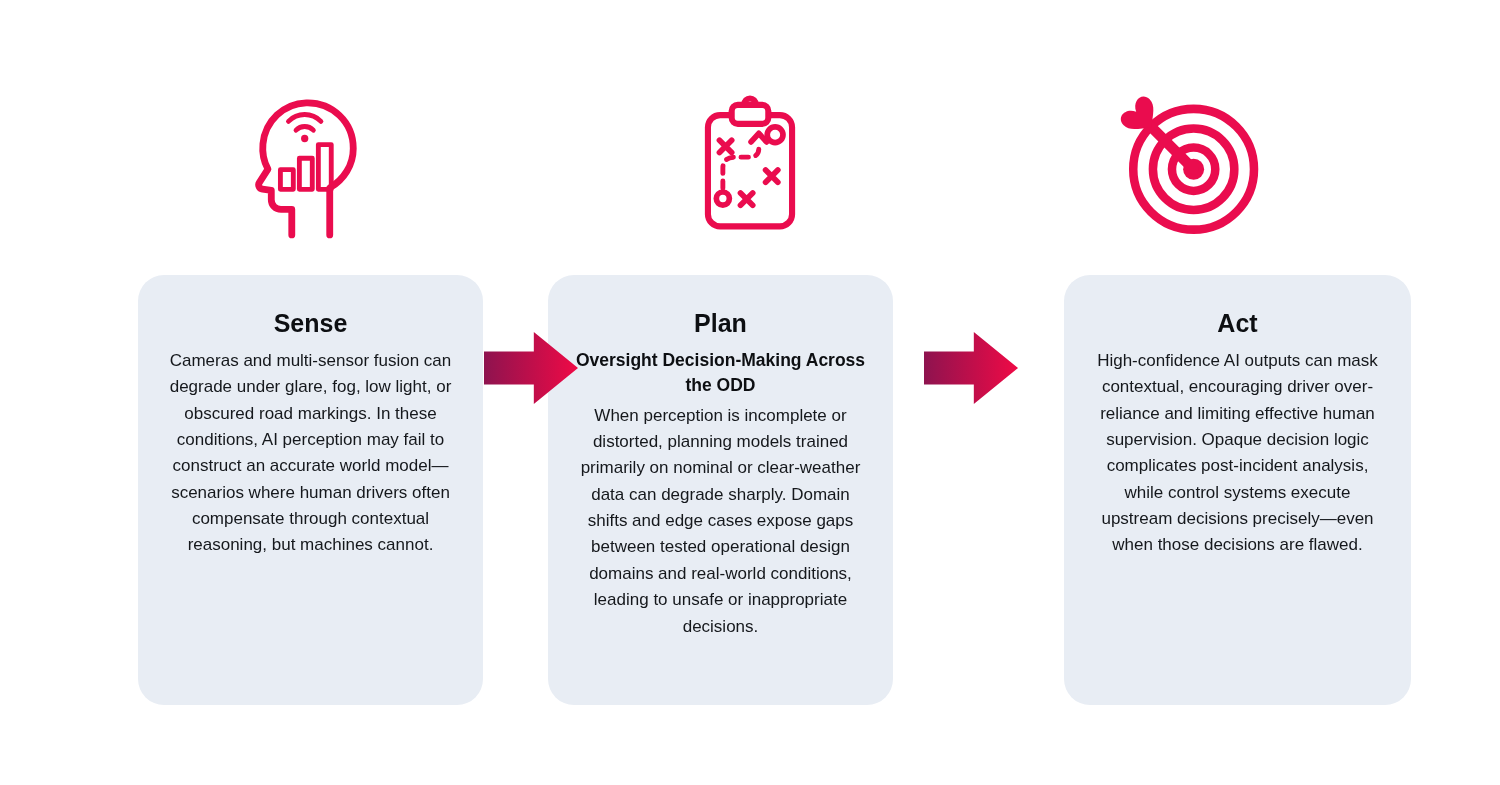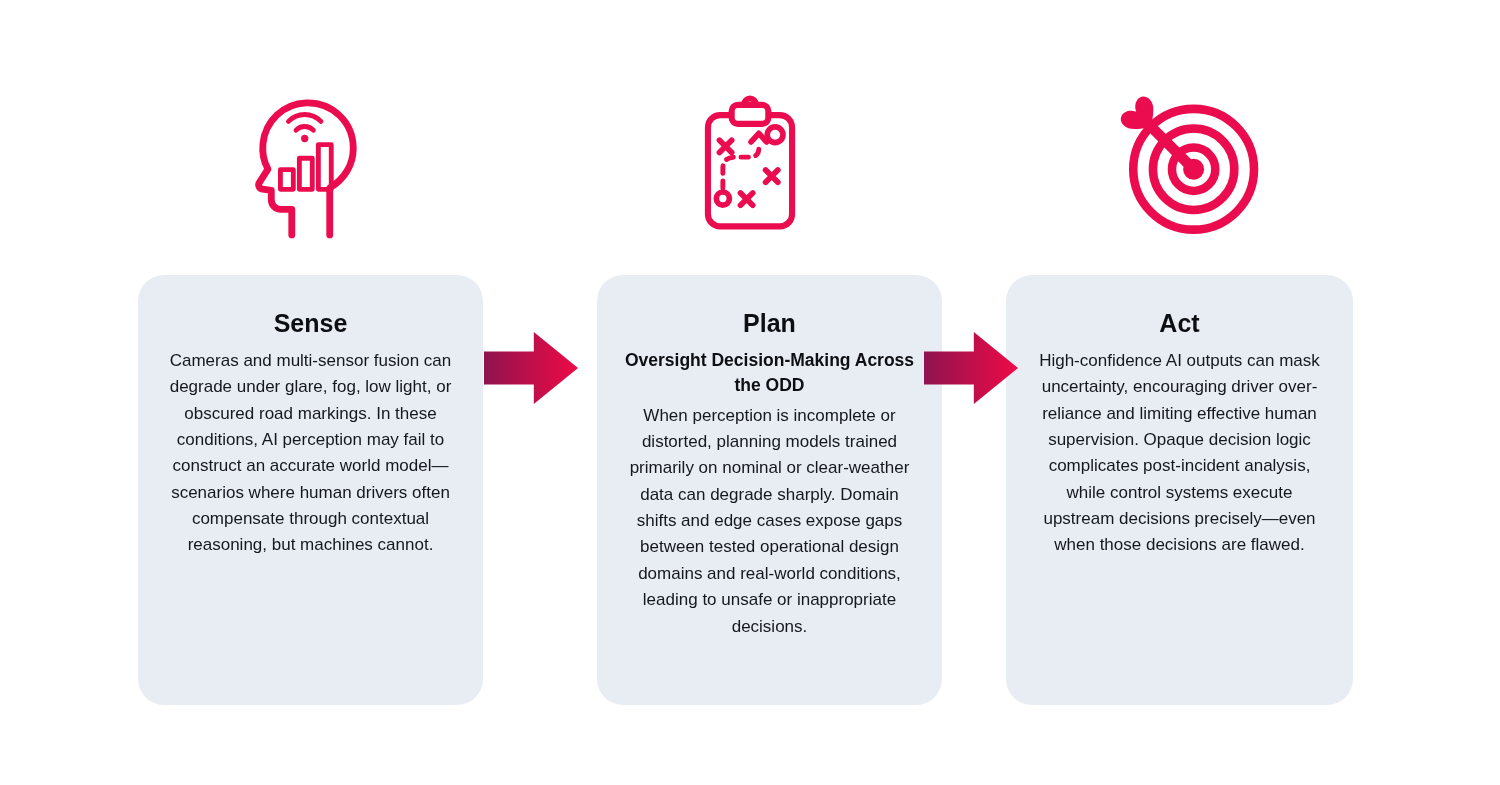--- a/index.html
+++ b/index.html
@@ -59,22 +59,22 @@
   }
   .flow-arrow{
     position:absolute;
     top:332px;
     width:94px;
     height:72px;
     background:linear-gradient(90deg,var(--arrow-start),var(--arrow-end));
     clip-path:polygon(0 27%,53% 27%,53% 0,100% 50%,53% 100%,53% 73%,0 73%);
   }
   #card-sense{left:138px;}
-  #card-plan{left:597px;}
-  #card-act{left:1006px;width:347px;}
+  #card-plan{left:548px;}
+  #card-act{left:1064px;width:347px;}
   #icon-sense{left:234px;top:74px;}
   #icon-plan{left:682px;top:92px;}
   #icon-act{left:1107px;top:80px;}
   #arrow-1{left:484px;}
   #arrow-2{left:924px;}
 </style>
 </head>
 <body>
 
 <div class="stage">
@@ -131,19 +131,19 @@
   </div>
 
   <div class="card" id="card-plan">
     <div class="card-title">Plan</div>
     <div class="card-subtitle">Oversight Decision-Making Across the ODD</div>
     <div class="card-body">When perception is incomplete or distorted, planning models trained primarily on nominal or clear-weather data can degrade sharply. Domain shifts and edge cases expose gaps between tested operational design domains and real-world conditions, leading to unsafe or inappropriate decisions.</div>
   </div>
 
   <div class="card" id="card-act">
     <div class="card-title">Act</div>
-    <div class="card-body">High-confidence AI outputs can mask uncertainty, encouraging driver over-reliance and limiting effective human supervision. Opaque decision logic complicates post-incident analysis, while control systems execute upstream decisions precisely—even when those decisions are flawed.</div>
+    <div class="card-body">High-confidence AI outputs can mask contextual, encouraging driver over-reliance and limiting effective human supervision. Opaque decision logic complicates post-incident analysis, while control systems execute upstream decisions precisely—even when those decisions are flawed.</div>
   </div>
 
   <div class="flow-arrow" id="arrow-1"></div>
   <div class="flow-arrow" id="arrow-2"></div>
 
 </div>
 
 </body></html>

